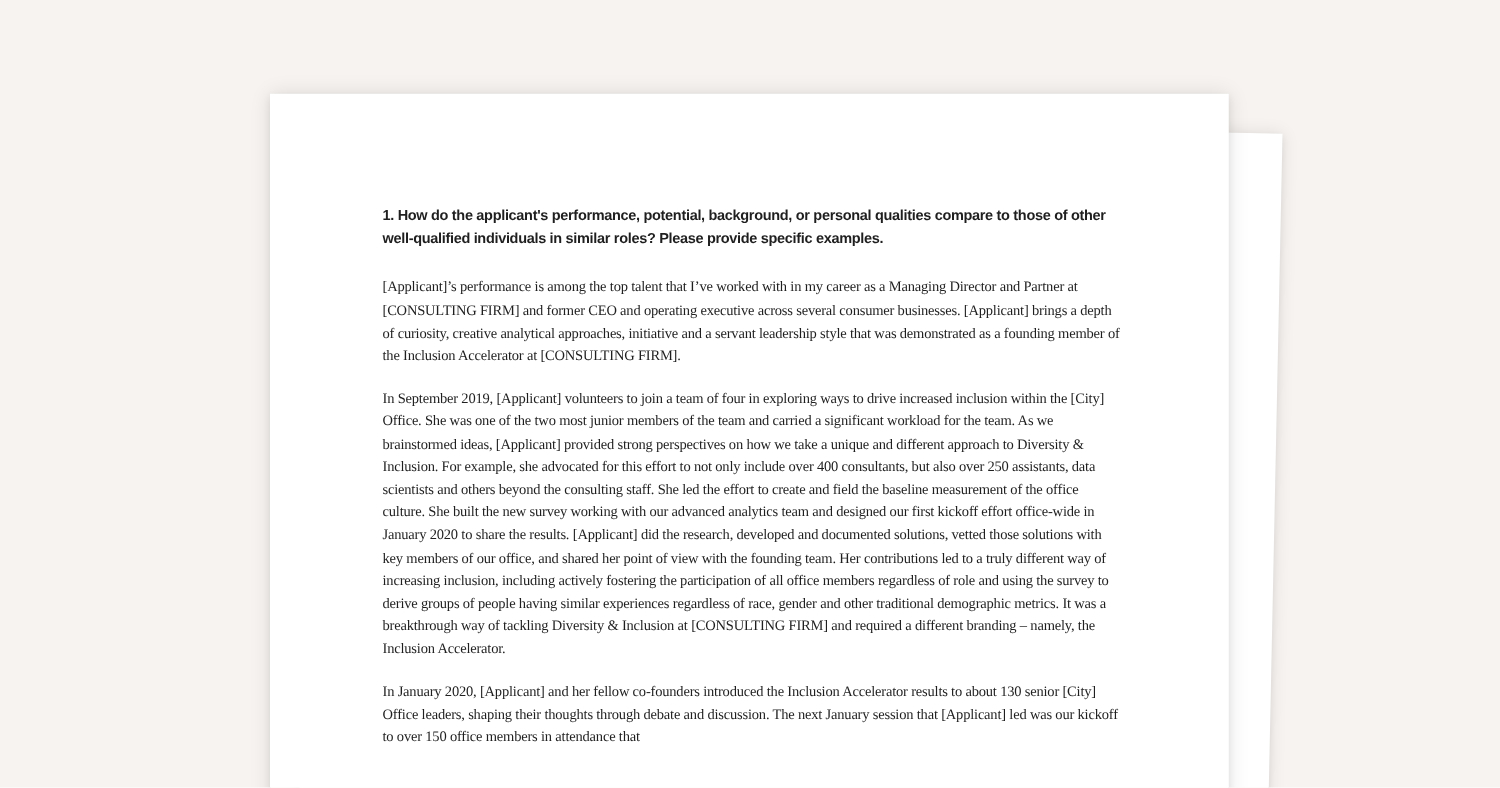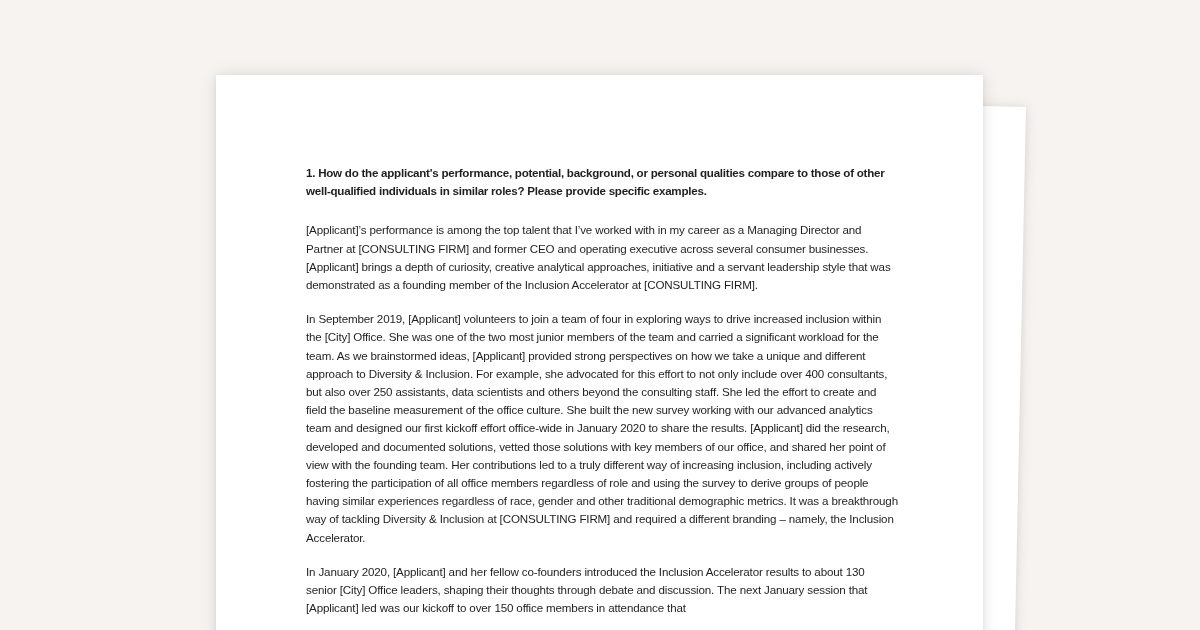--- a/index.html
+++ b/index.html
@@ -45,20 +45,21 @@
       line-height: 18.2px;
       letter-spacing: -0.15px;
     }
     .question {
       font-weight: bold;
       margin: 0 0 21px 0;
       letter-spacing: -0.25px;
     }
     .paragraph {
       margin: 16px 0 7px 0;
+      font-family: Liberation Serif, serif;
     }
   </style>
 </head>
 <body>
 
 <div class="back-page"></div>
 
 <div class="front-page">
   <div class="page-content">
     <p class="question">1. How do the applicant's performance, potential, background, or personal qualities compare to those of other well-qualified individuals in similar roles? Please provide specific examples.</p>

